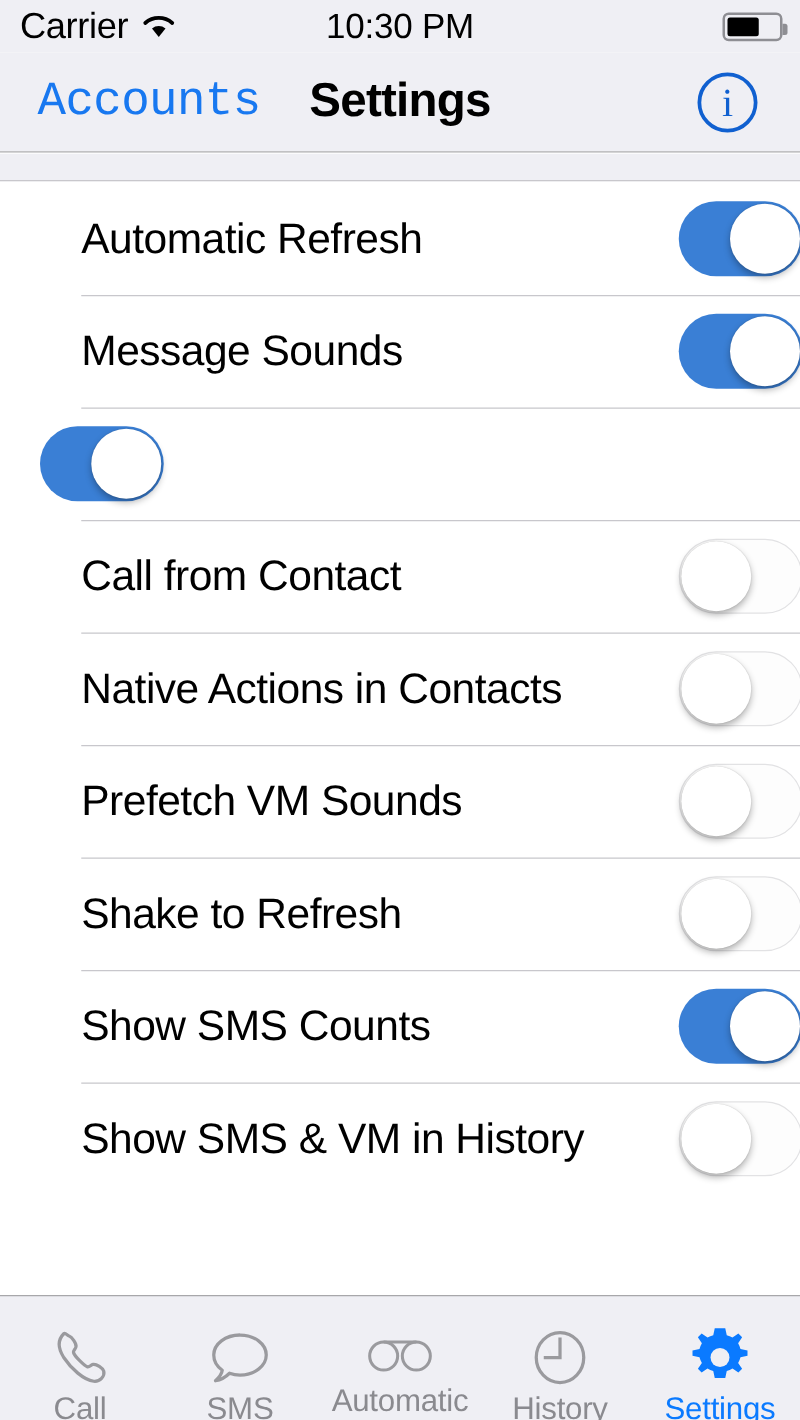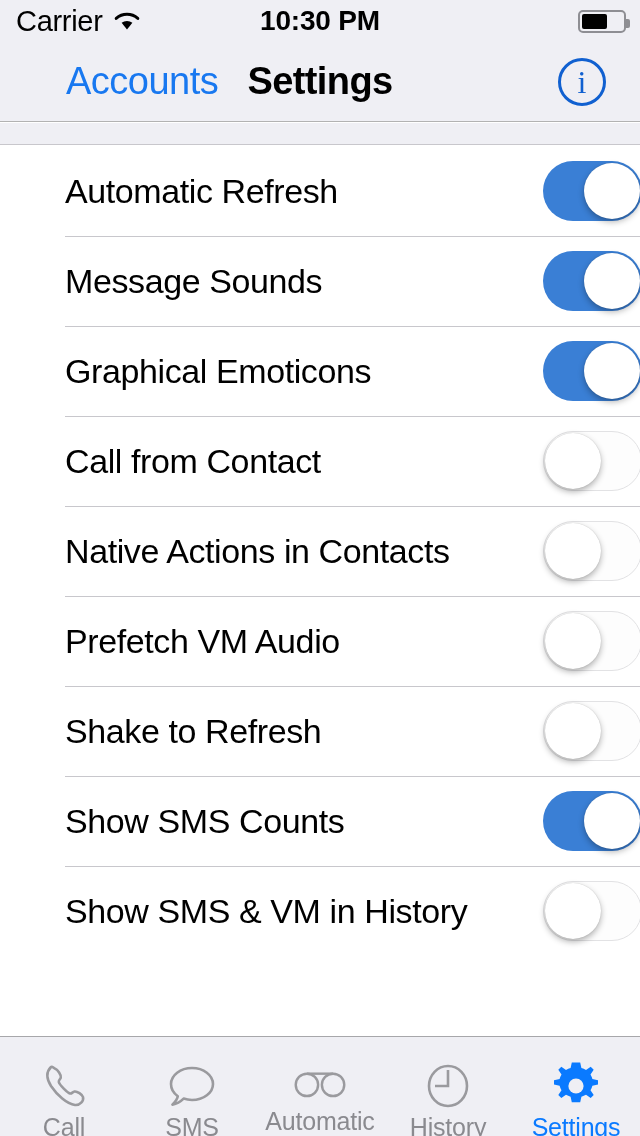--- a/index.html
+++ b/index.html
@@ -16,37 +16,37 @@
   .statusbar {
     position:absolute; top:0; left:0; width:640px; height:42px;
     background:#efeff4;
     display:flex; align-items:center;
   }
   .sb-left { position:absolute; left:16px; display:flex; align-items:center; gap:10px; }
   .sb-carrier { font-size:29px; color:#000; letter-spacing:-0.3px; }
   .wifi { width:28px; height:20px; position:relative; display:block; }
   .sb-center {
     position:absolute; left:0; width:640px; text-align:center;
-    font-size:28px; font-weight:bold; color:#000; letter-spacing:-0.2px;
+    font-size:28px; font-weight:normal; color:#000; letter-spacing:-0.2px;
   }
   .sb-right { position:absolute; right:14px; display:flex; align-items:center; }
   .battery { width:48px; height:23px; border:2px solid #8e8e93; border-radius:5px; position:relative; padding:2px; }
   .battery-fill { height:100%; background:#000; border-radius:2px; }
   .battery-cap { position:absolute; right:-6px; top:7px; width:4px; height:9px; background:#8e8e93; border-radius:0 2px 2px 0; }
 
   
   .navbar {
     position:absolute; top:42px; left:0; width:640px; height:80px;
     background:#efeff4;
     border-bottom:1px solid #b2b2b2;
     display:flex; align-items:center;
   }
   .nav-back {
     position:absolute; left:30px; font-size:38px; color:#1878f0; letter-spacing:-0.5px;
-    cursor:pointer; background:none; border:none; font-family:Liberation Sans, sans-serif;margin-left:36px;
+    cursor:pointer; background:none; border:none; font-family:Liberation Mono, monospace;
   }
   .nav-title {
     position:absolute; left:0; width:640px; text-align:center;
     font-size:38px; font-weight:bold; color:#000; letter-spacing:-0.6px;
   }
   .nav-info {
     position:absolute; right:34px; width:48px; height:48px;
     border:3px solid #1060d0; border-radius:50%;
     display:flex; align-items:center; justify-content:center;
     cursor:pointer;
@@ -145,39 +145,38 @@
           <div class="knob"></div>
         </div>
       </div>
       <div class="row">
         <div class="row-label">Message Sounds</div>
         <div class="switch on">
           <div class="knob"></div>
         </div>
       </div>
       <div class="row">
-        <div class="row-label">Graphical Emoticons</div>
         <div class="switch on">
           <div class="knob"></div>
         </div>
       </div>
       <div class="row">
         <div class="row-label">Call from Contact</div>
         <div class="switch off">
           <div class="knob"></div>
         </div>
       </div>
       <div class="row">
         <div class="row-label">Native Actions in Contacts</div>
         <div class="switch off">
           <div class="knob"></div>
         </div>
       </div>
       <div class="row">
-        <div class="row-label">Prefetch VM Audio</div>
+        <div class="row-label">Prefetch VM Sounds</div>
         <div class="switch off">
           <div class="knob"></div>
         </div>
       </div>
       <div class="row">
         <div class="row-label">Shake to Refresh</div>
         <div class="switch off">
           <div class="knob"></div>
         </div>
       </div>

